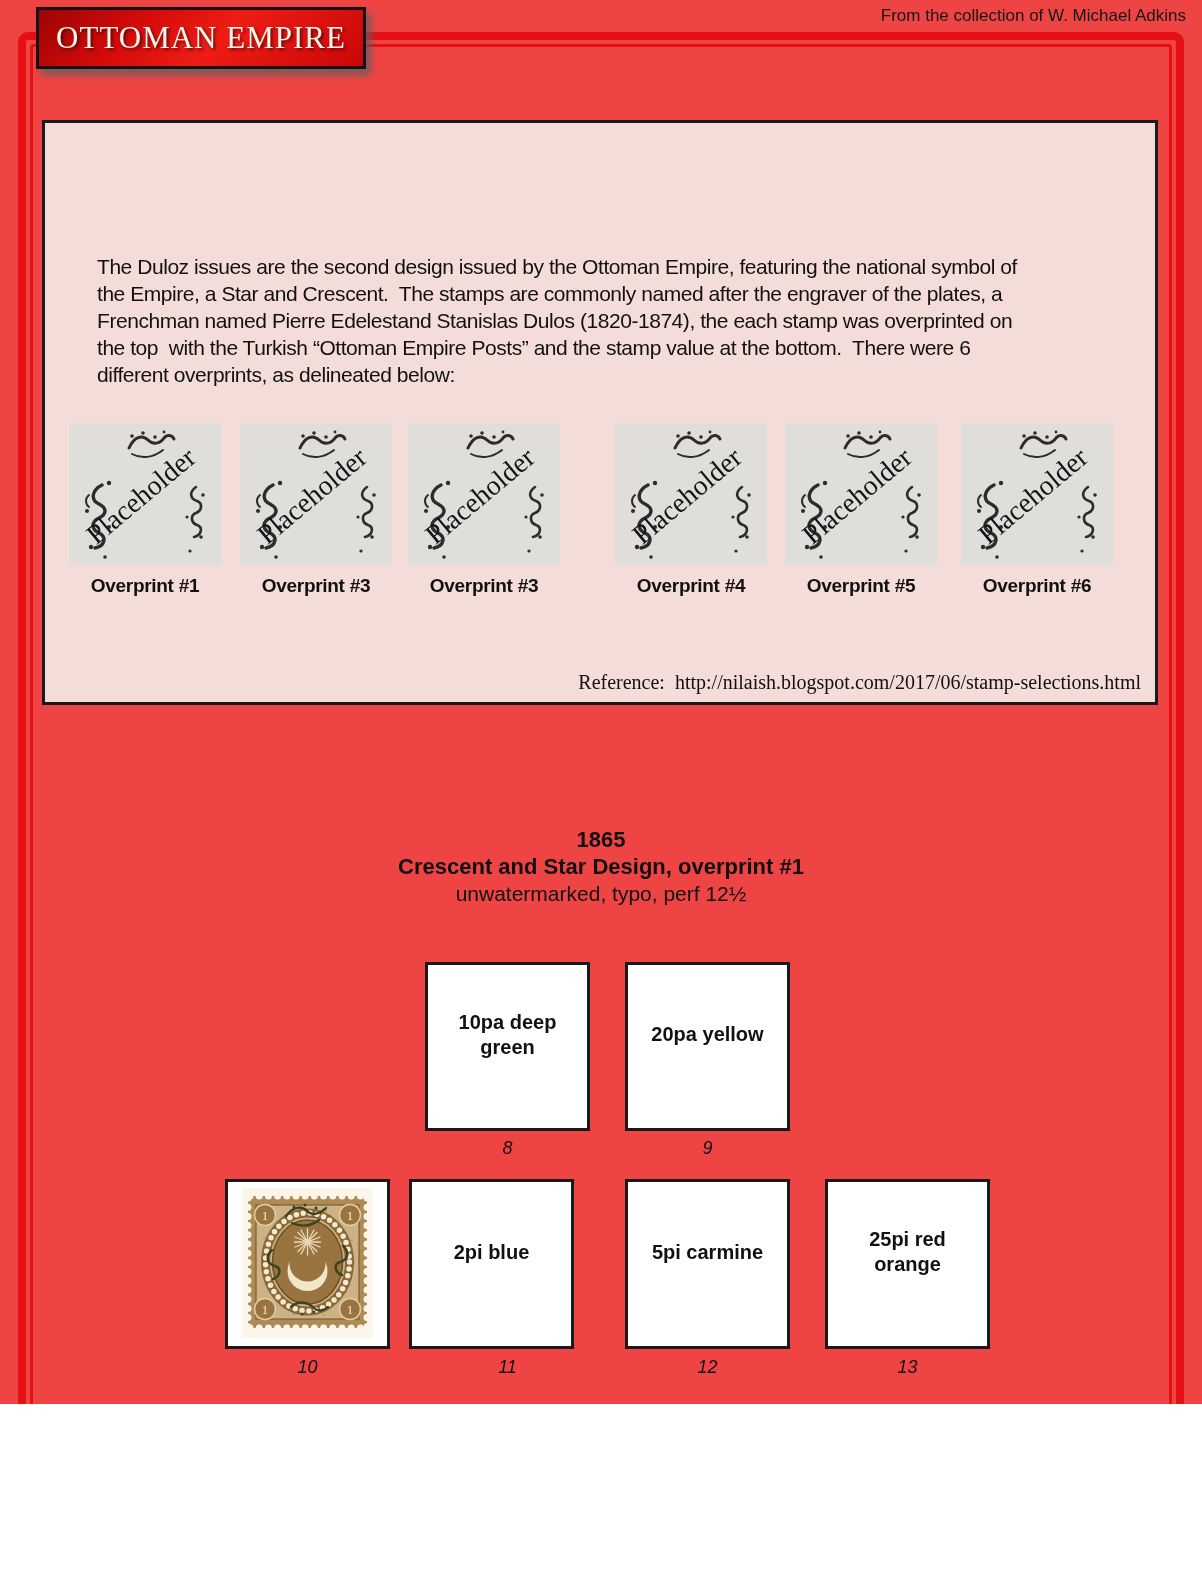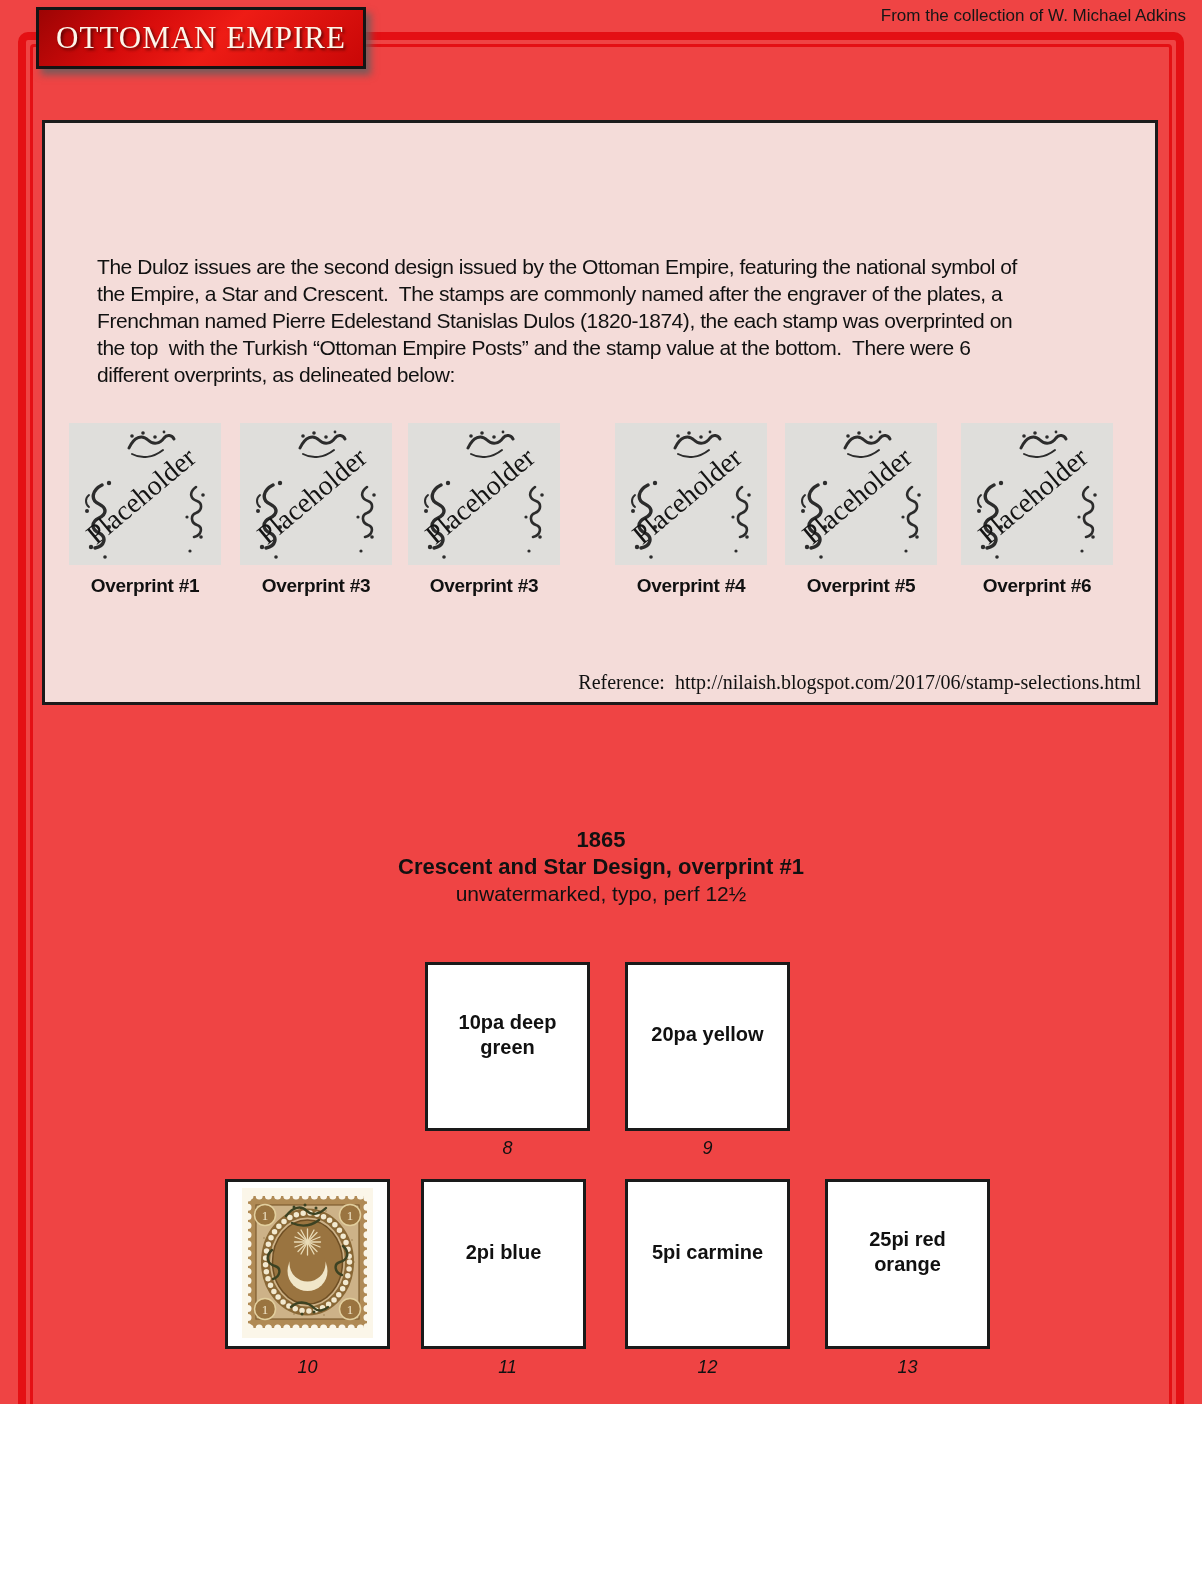--- a/index.html
+++ b/index.html
@@ -232,21 +232,21 @@
       </g>
       <g fill="#3c4222">
         <circle cx="52" cy="19" r="1.5"></circle>
           <circle cx="63" cy="17" r="1.5"></circle>
           <circle cx="74" cy="20" r="1.5"></circle>
         <circle cx="60" cy="126" r="1.5"></circle>
           <circle cx="72" cy="124" r="1.5"></circle>
       </g>
     </svg>
   </div>
-  <div class="sbox r2" style="left:421px">
+  <div class="sbox r2" style="left:409px">
     <span class="sbox-label">2pi blue</span>
   </div>
   <div class="sbox r2" style="left:625px">
     <span class="sbox-label">5pi carmine</span>
   </div>
   <div class="sbox r2" style="left:825px">
     <span class="sbox-label">25pi red orange</span>
   </div>
   <div class="snum n2" style="left:225px">10</div>
   <div class="snum n2" style="left:425px">11</div>

